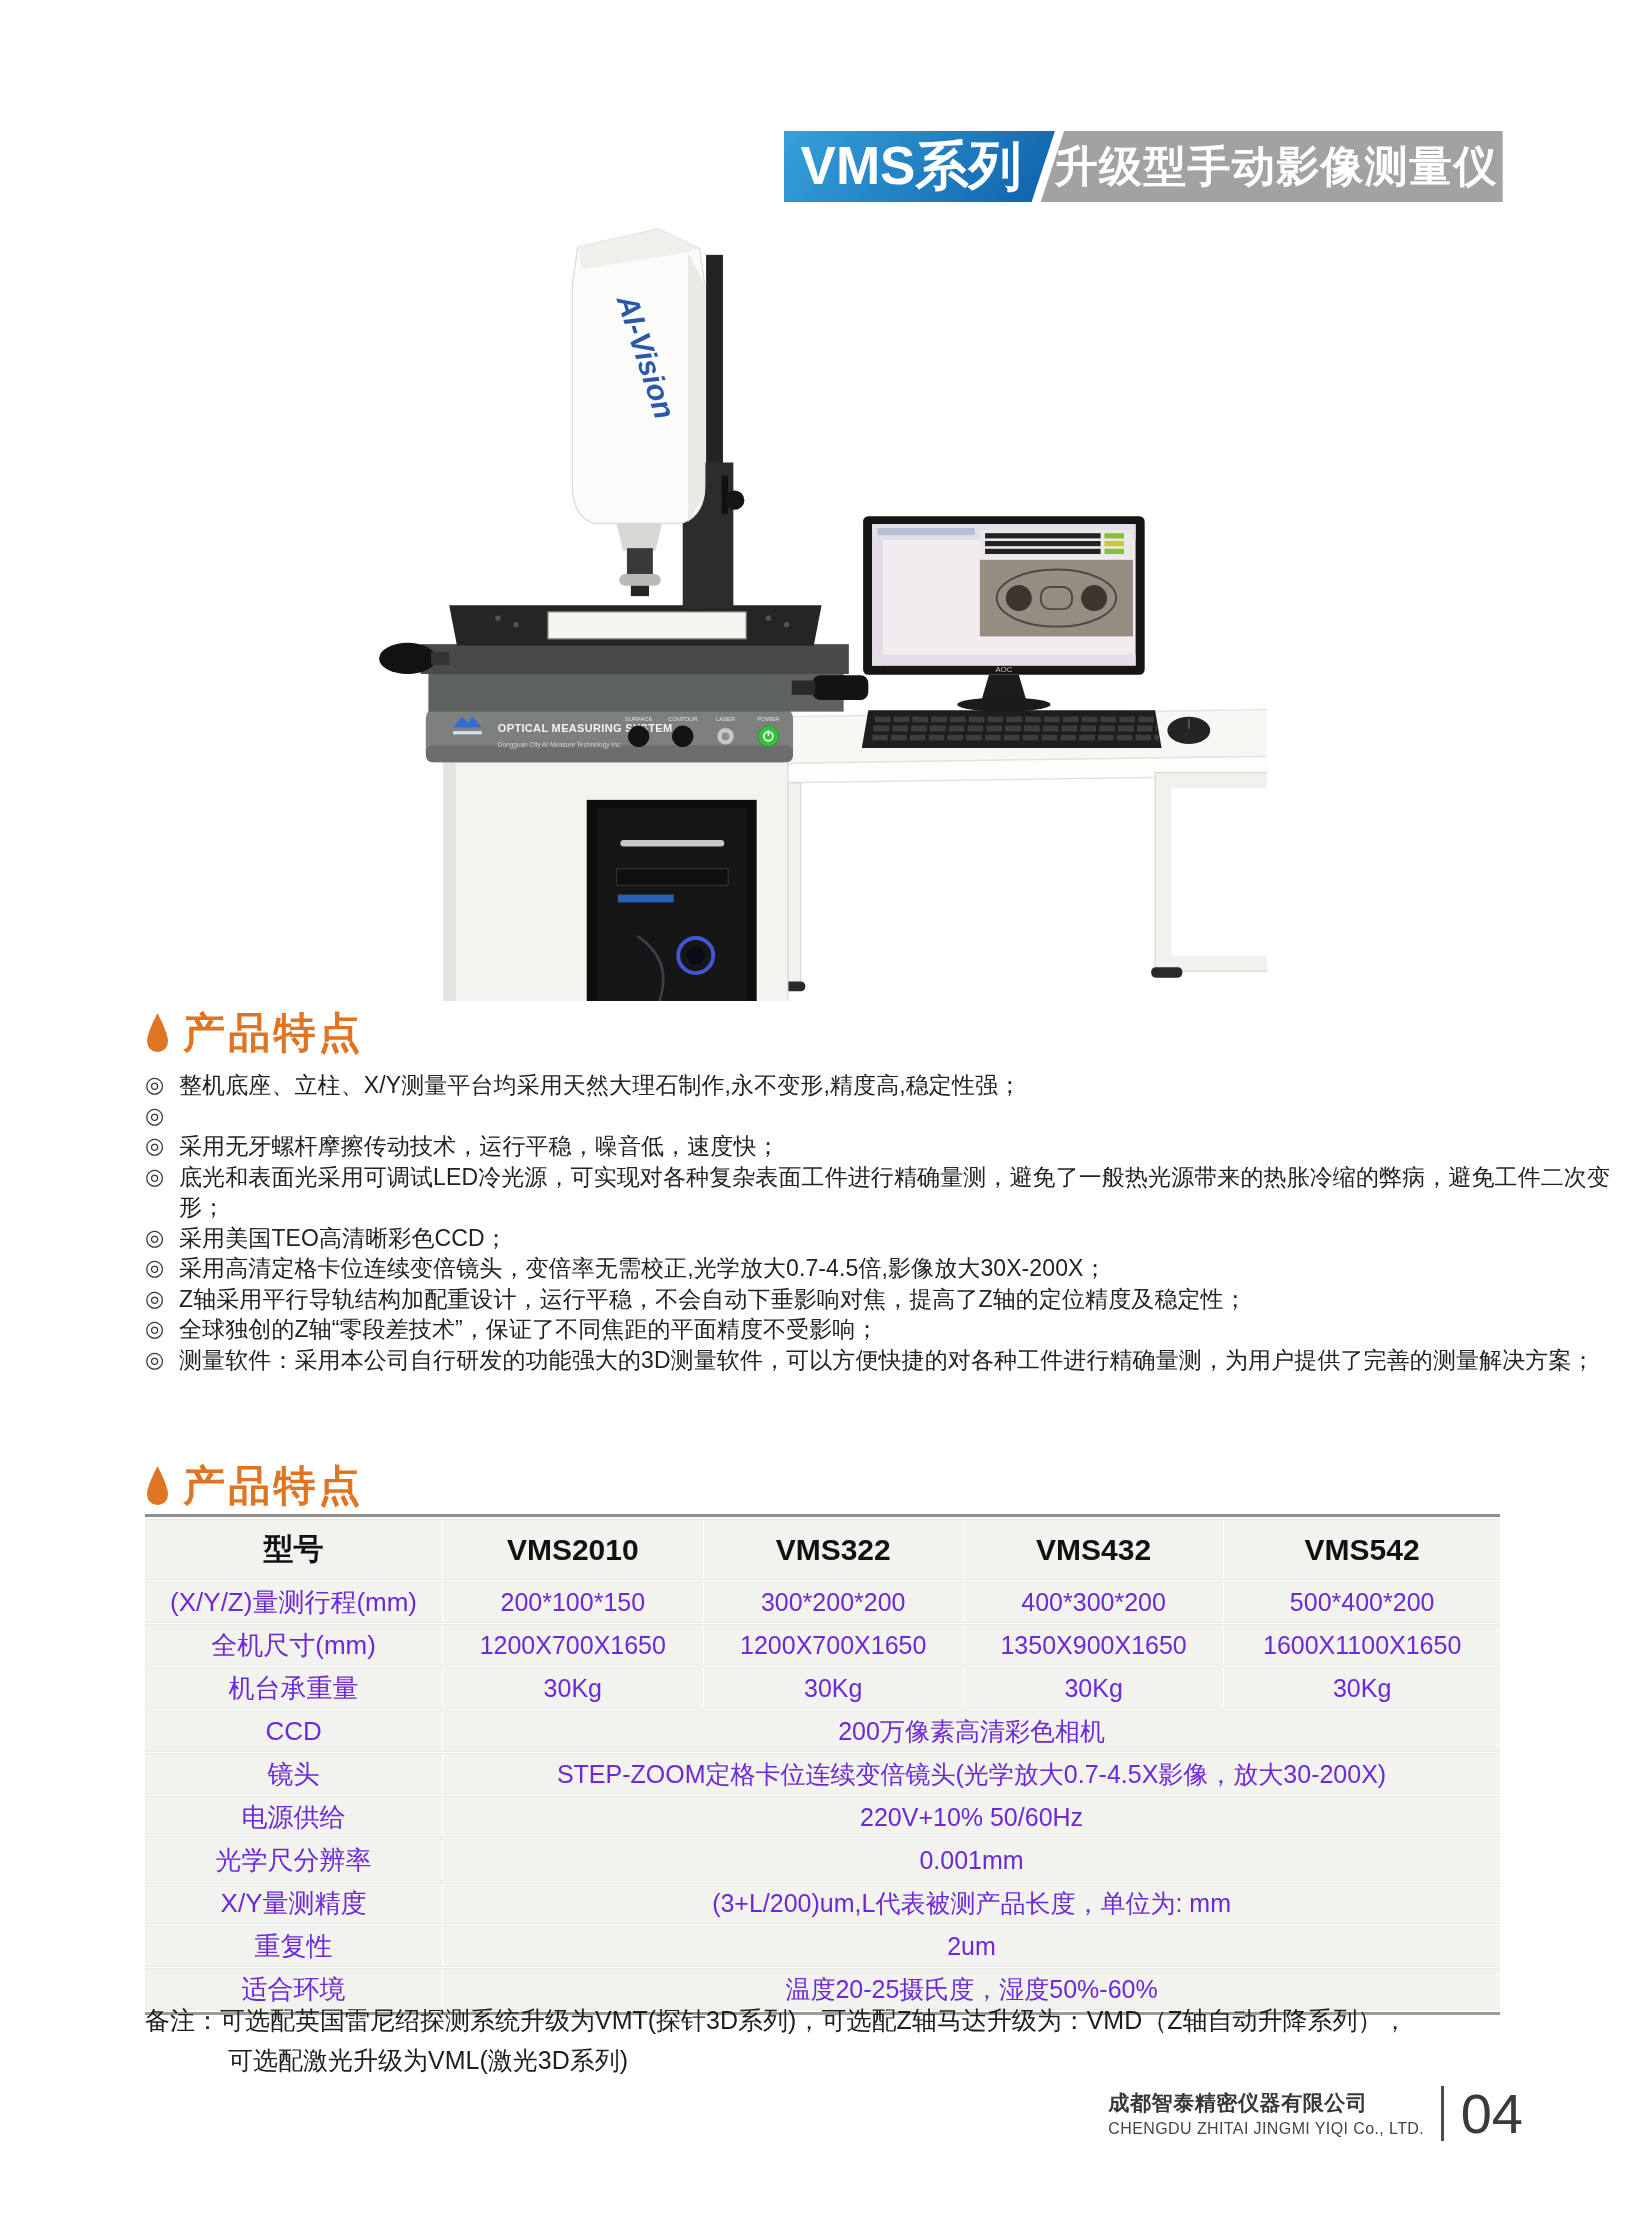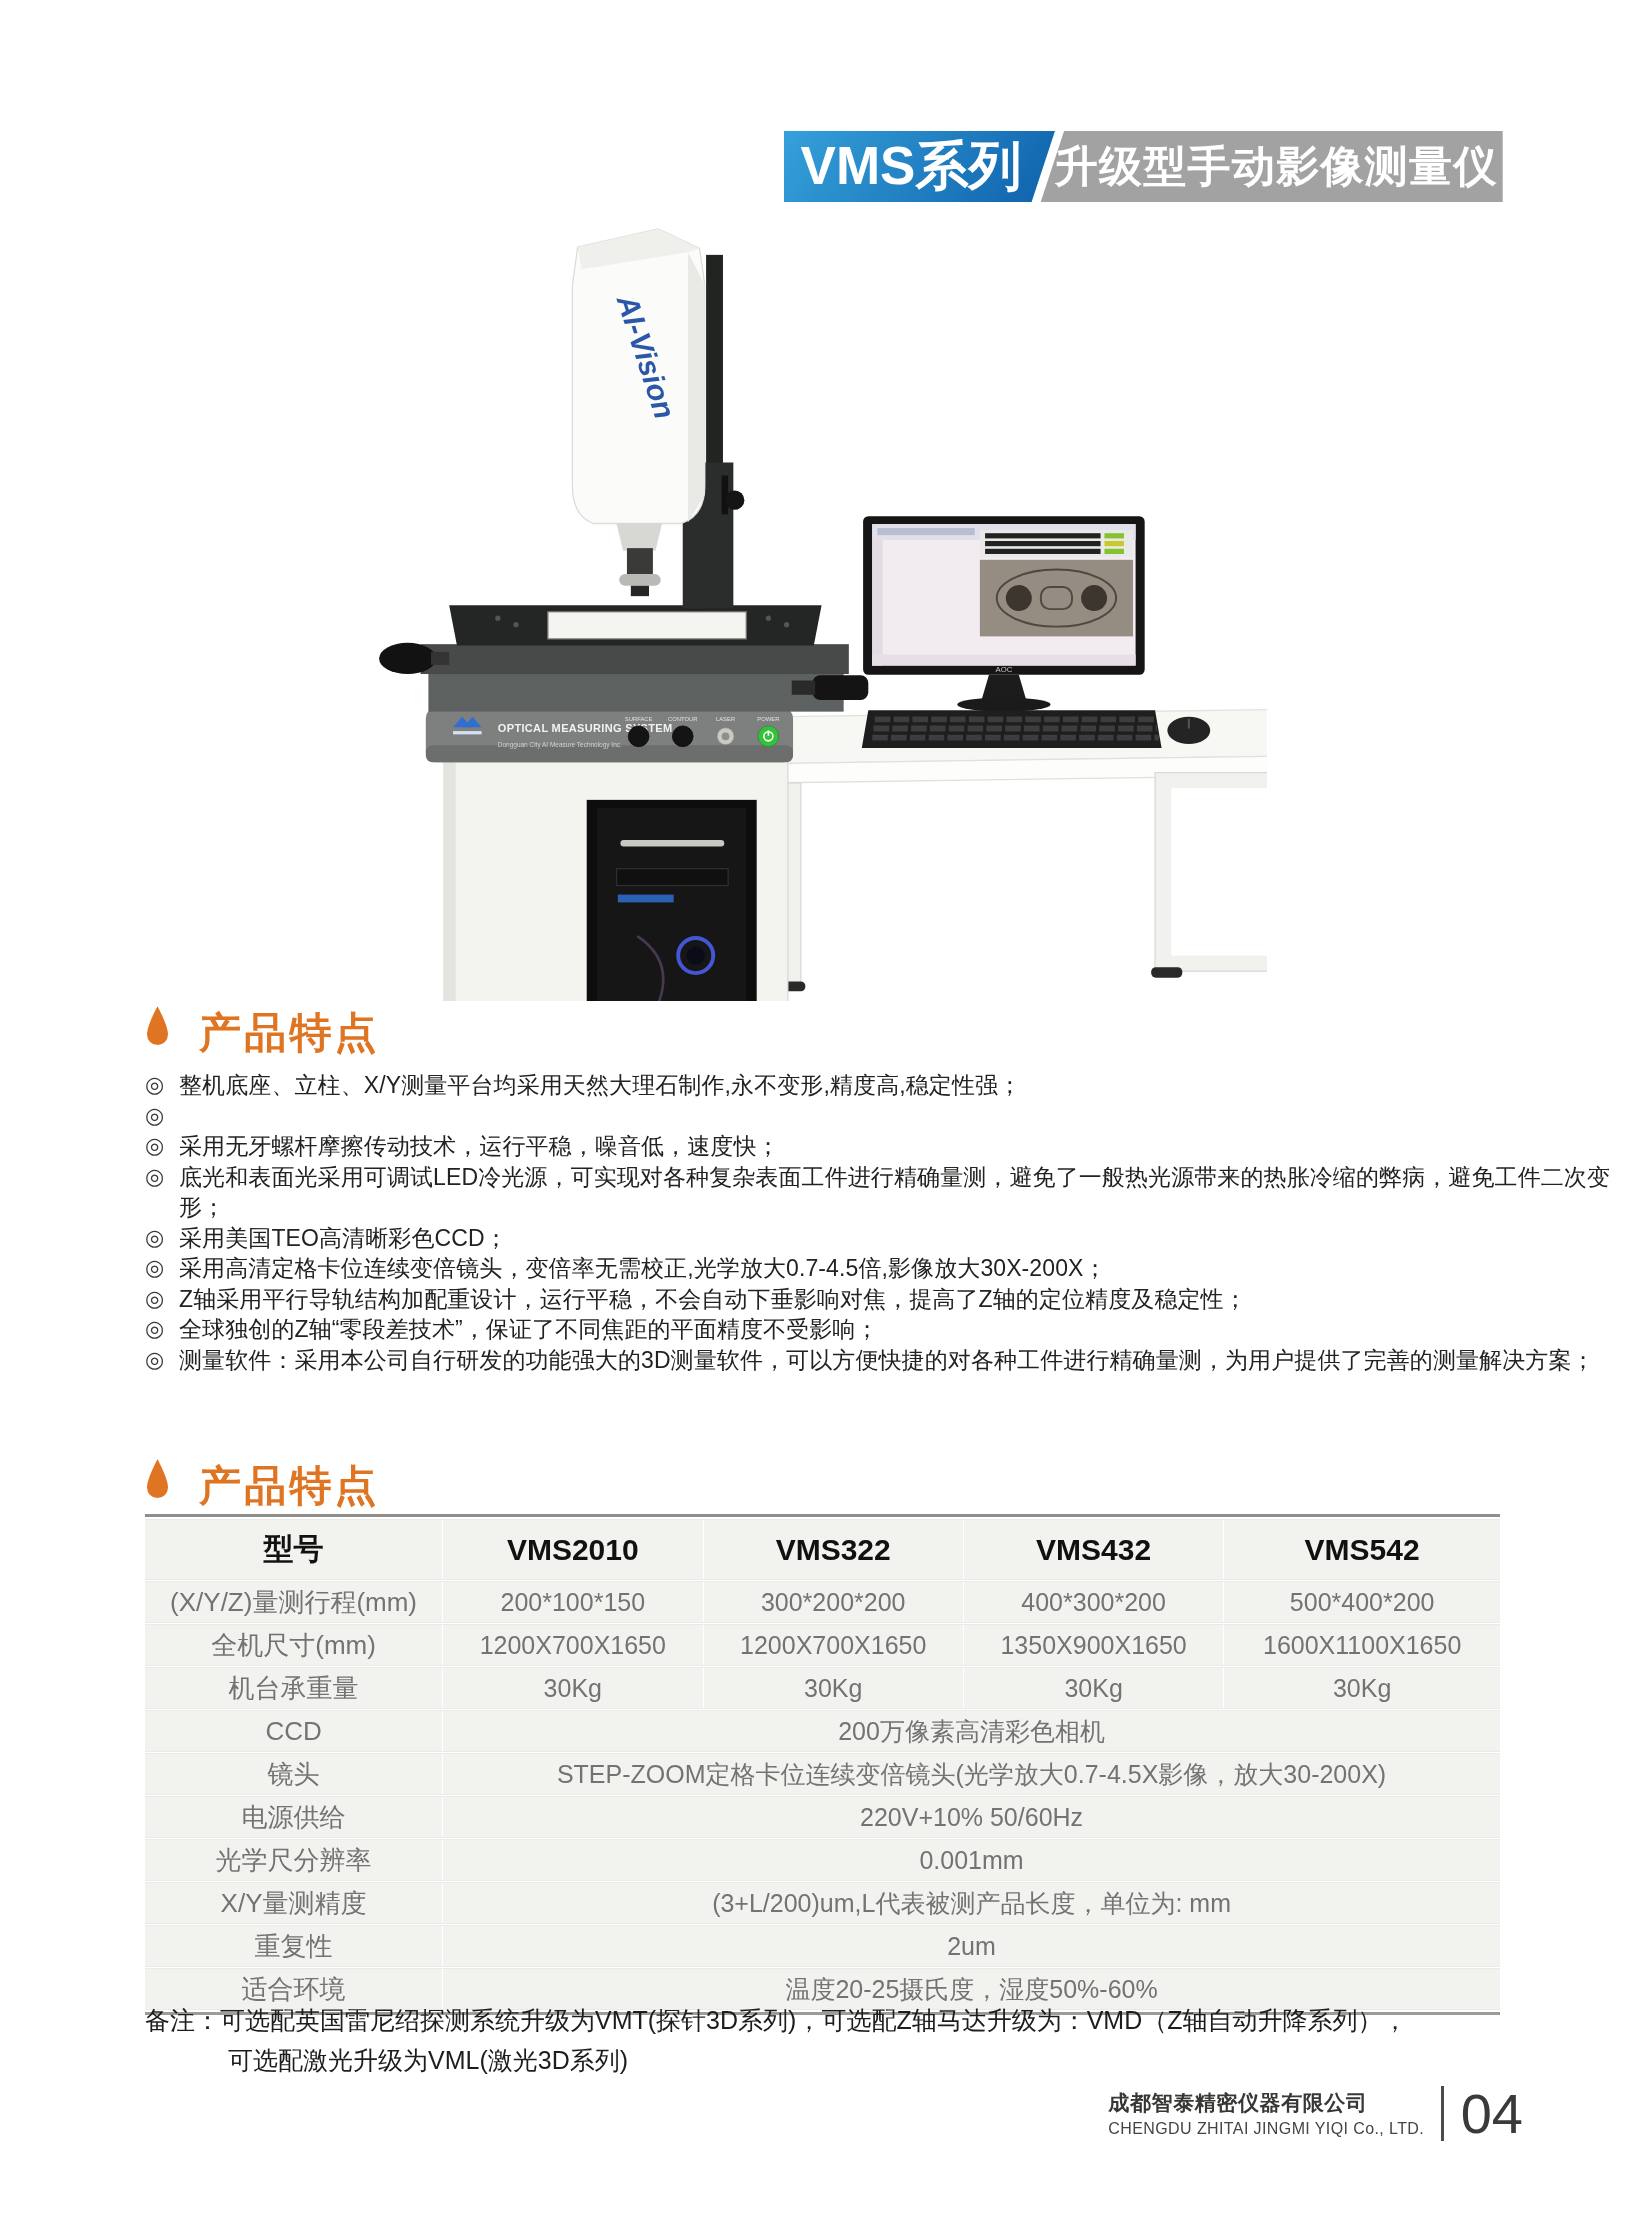--- a/index.html
+++ b/index.html
@@ -21,40 +21,40 @@
   .band-gray{width:462px;background:var(--band-gray);margin-left:-14.3px;
              clip-path:polygon(23.4px 0,100% 0,100% 100%,0 100%);
              display:flex;align-items:center;justify-content:center;text-align:center;}
   .band-gray span{color:#fff;font-size:43px;font-weight:bold;letter-spacing:1.3px;padding-left:9px;}
 
   
   .machine-wrap{position:absolute;top:190px;left:358px;width:909px;height:811px;}
   .machine-wrap svg{width:100%;height:100%;display:block;}
 
   
-  .sec-head{position:absolute;left:145px;display:flex;align-items:flex-start;gap:29px;}
+  .sec-head{position:absolute;left:145px;display:flex;align-items:center;gap:13px;}
   .sec-head .droplet{width:25px;height:42px;}
   .droplet path{fill:var(--accent);}
   .sec-head h2{margin:0;font-size:42px;font-weight:bold;color:var(--accent);letter-spacing:3.2px;}
 
   
   .features-list{position:absolute;top:1070px;left:145px;width:1493px;margin:0;padding:0;list-style:none;}
   .features-list li{display:flex;align-items:flex-start;line-height:30.5px;}
   .features-list .marker{font-size:22px;color:#3a3a38;width:34px;flex:0 0 34px;line-height:30.5px;}
   .features-list .ftext{font-size:23px;color:#222220;letter-spacing:0.1px;}
 
   
   .spec-table{position:absolute;top:1514px;left:145px;width:1355px;
               border-collapse:separate;border-spacing:0 3.2px;
               border-top:3.9px solid #8f8f8c;border-bottom:3.9px solid #9c9c99;}
   .spec-table th,.spec-table td{background:#f2f2ef;border-right:1.9px solid #ffffff;
               text-align:center;vertical-align:middle;box-shadow:0 0.6px 0 0 #dcdcd8, 0 -0.6px 0 0 #dcdcd8;}
   .spec-table th:last-child,.spec-table td:last-child{border-right:none;}
   .spec-table th{height:57px;font-size:30px;font-weight:bold;color:#111;}
-  .spec-table td{height:38px;font-size:25px;color:#737373;}
+  .spec-table td{height:38px;font-size:25px;color:#6d28d9;}
   .spec-table td.rowlabel{font-size:26px;}
   .spec-table .col-label{width:22%;}
 
   .note-block{position:absolute;top:2000px;left:145px;width:1428px;font-size:25px;line-height:40px;color:#1d1d1b;}
   .note-line2{padding-left:83px;}
 
   
   .footer{position:absolute;top:2081px;right:123px;display:flex;align-items:center;gap:17px;}
   .company .cn{font-size:21px;font-weight:bold;color:#373735;letter-spacing:0.6px;}
   .company .en{font-size:16px;color:#45453f;letter-spacing:0.4px;margin-top:3.9px;}

